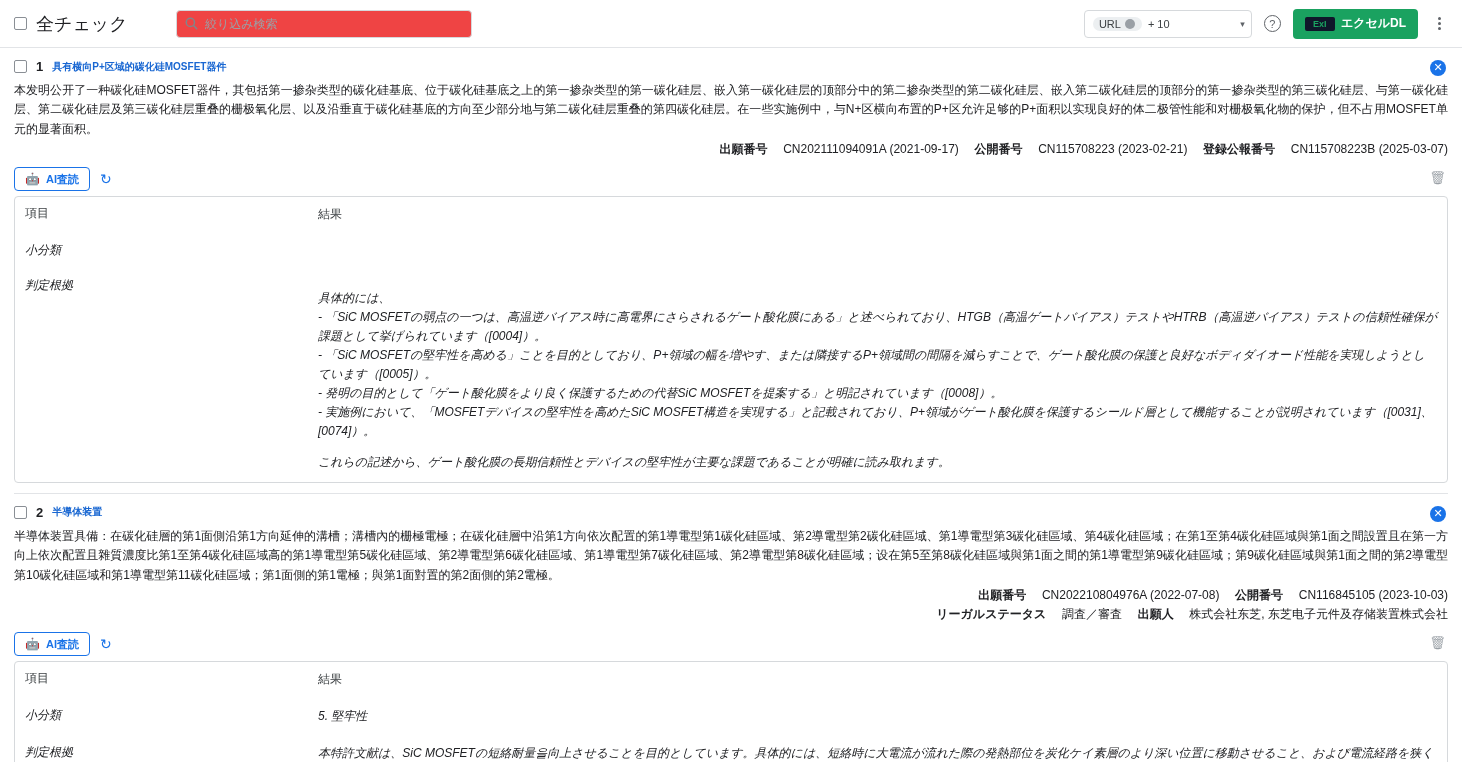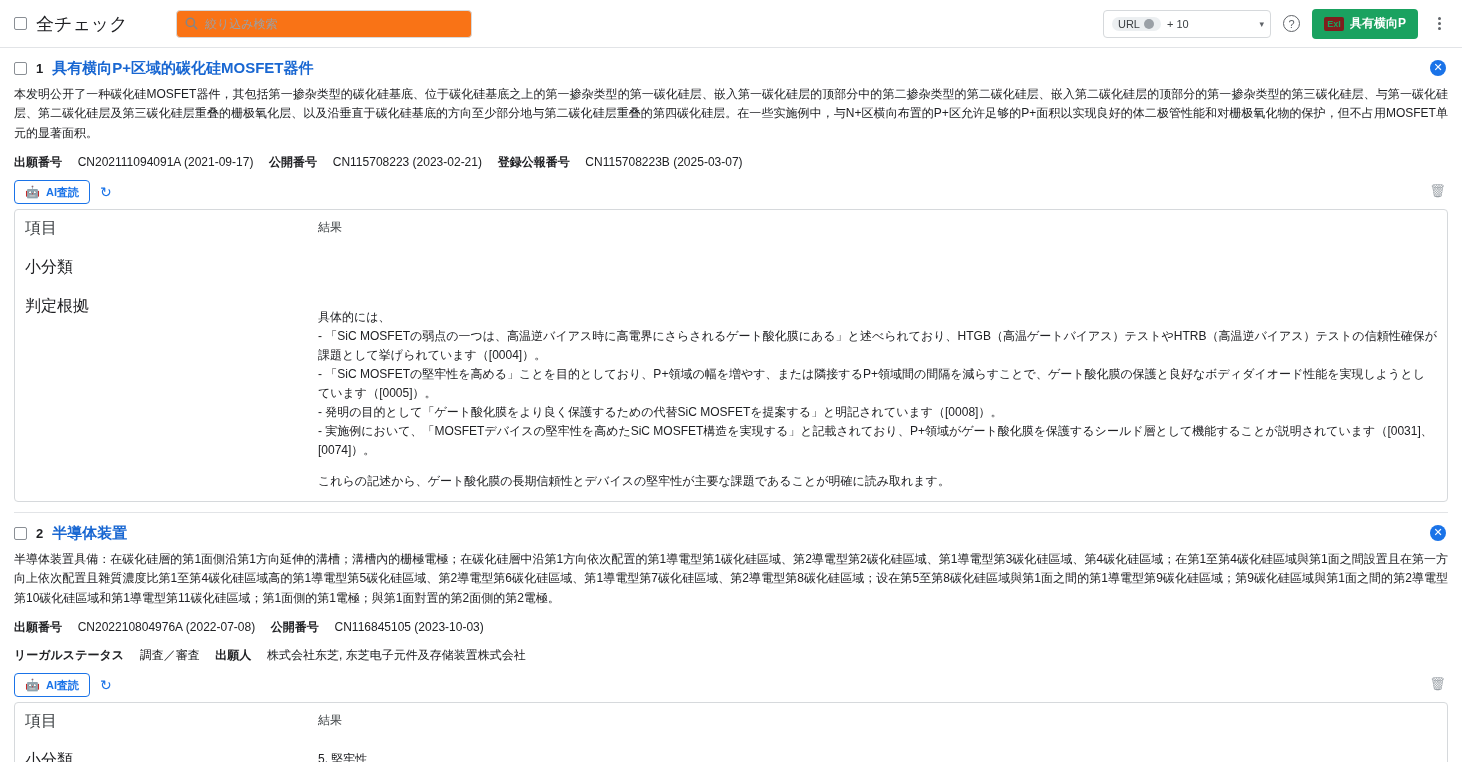--- a/index.html
+++ b/index.html
@@ -43,21 +43,21 @@
     height: 28px;
   }
   .search-input {
     width: 100%; height: 28px;
     border: 1px solid #d6d9dc;
     border-radius: 4px;
     padding: 0 8px 0 28px;
     font-size: 12px;
     font-family: "Liberation Sans", sans-serif;
     color: #202124;
-    background: #f97316;
+    background: #ef4444;
     outline: none;
   }
   .search-input::placeholder { color: #9aa0a6; }
   .search-icon {
     position: absolute; left: 8px; top: 6px;
     width: 15px; height: 15px;
     color: #80868b;
   }
   .toolbar-spacer { flex: 1 1 auto; }
 
@@ -104,22 +104,22 @@
     border-radius: 4px;
     height: 30px;
     padding: 0 12px;
     font-size: 12px;
     font-weight: bold;
     font-family: "Liberation Sans", sans-serif;
     display: flex; align-items: center; gap: 6px;
     white-space: nowrap;
   }
   .excel-glyph {
-    width: 20px; height: 14px; border-radius: 2px;
-    background: #7f1d1d; color: #1aa260;
+    width: 30px; height: 14px; border-radius: 2px;
+    background: #0f172a; color: #1aa260;
     font-size: 9px; font-weight: bold;
     display: flex; align-items: center; justify-content: center;
   }
   .kebab {
     width: 18px; height: 24px;
     display: flex; flex-direction: column; align-items: center; justify-content: center;
     gap: 2px;
   }
   .kebab span { width: 3px; height: 3px; border-radius: 50%; background: #5f6368; }
 
@@ -127,40 +127,41 @@
   .records { padding: 0 14px; }
   .record { padding-top: 11px; position: relative; }
   .record + .record { border-top: 1px solid #e2e4e7; margin-top: 10px; }
 
   .rec-head {
     display: flex; align-items: center; gap: 9px;
     padding-right: 30px;
   }
   .rec-num { font-weight: bold; font-size: 13px; color: #202124; }
   .rec-title {
-    font-size: 15px; font-weight: bold; color: #1967d2;
+    font-size: 10px; font-weight: bold; color: #1967d2;
   }
   .del-badge {
     position: absolute; right: 2px; top: 12px;
     width: 16px; height: 16px; border-radius: 50%;
     background: #1a73e8; color: #fff;
     font-size: 11px; line-height: 15px; text-align: center;
     font-family: "Liberation Sans", sans-serif;
   }
   .abstract {
     margin-top: 7px;
     font-size: 12px;
     line-height: 1.62;
     color: #202124;
     text-align: justify;
   }
   .meta-line {
-    margin-top: 11px;
+    margin-top: 2px;
     font-size: 12px;
     color: #202124;
+    text-align: right;
   }
   .meta-line .lbl { font-weight: bold; }
   .meta-line .sp { display: inline-block; width: 9px; }
 
   
   .ai-bar {
     margin-top: 9px;
     display: flex; align-items: center; gap: 10px;
     position: relative;
   }
@@ -184,25 +185,25 @@
   }
 
   .ai-table {
     margin-top: 5px;
     border: 1px solid #d6d9dc;
     border-radius: 4px;
     background: #fff;
     padding: 8px 10px 10px 10px;
   }
   .ai-row { display: flex; align-items: flex-start; }
-  .ai-col-l { width: 293px; flex: 0 0 293px; font-size: 16px; color: #202124; }
+  .ai-col-l { width: 293px; flex: 0 0 293px; font-size: 12px; color: #202124; }
   .ai-col-r { flex: 1 1 auto; font-size: 12px; color: #202124; line-height: 1.58; }
   .ai-head { margin-bottom: 6px; }
   .ai-head .ai-col-l, .ai-head .ai-col-r { color: #3c4043; }
-  .ai-row + .ai-row { margin-top: 18px; }
+  .ai-row + .ai-row { margin-top: 18px; font-style: italic; }
   .ai-para { margin: 0; }
   .ai-block { margin-top: 12px; }
   .ai-list { margin: 0; padding: 0; list-style: none; }
   .ai-list li { margin: 0; }
 </style>
 </head>
 <body>
 
 <div class="page">
 
@@ -230,21 +231,21 @@
         <span class="chip-x"></span>
       </span>
       <span class="plus-chip">+ 10</span>
       <span class="sel-caret">▾</span>
     </div>
 
     <div class="help-icon">?</div>
 
     <button class="excel-btn">
       <span class="excel-glyph">ExI</span>
-      <span>具有横向P</span>
+      <span>エクセルDL</span>
     </button>
 
     <div class="kebab">
       <span></span>
         <span></span>
         <span></span>
     </div>
   </div>
 
   <div class="records">

